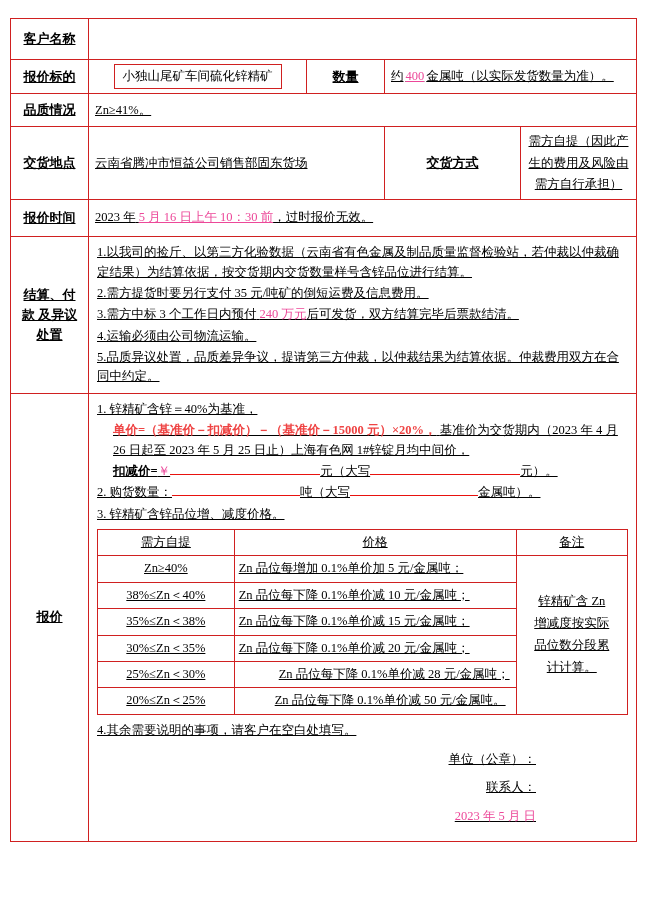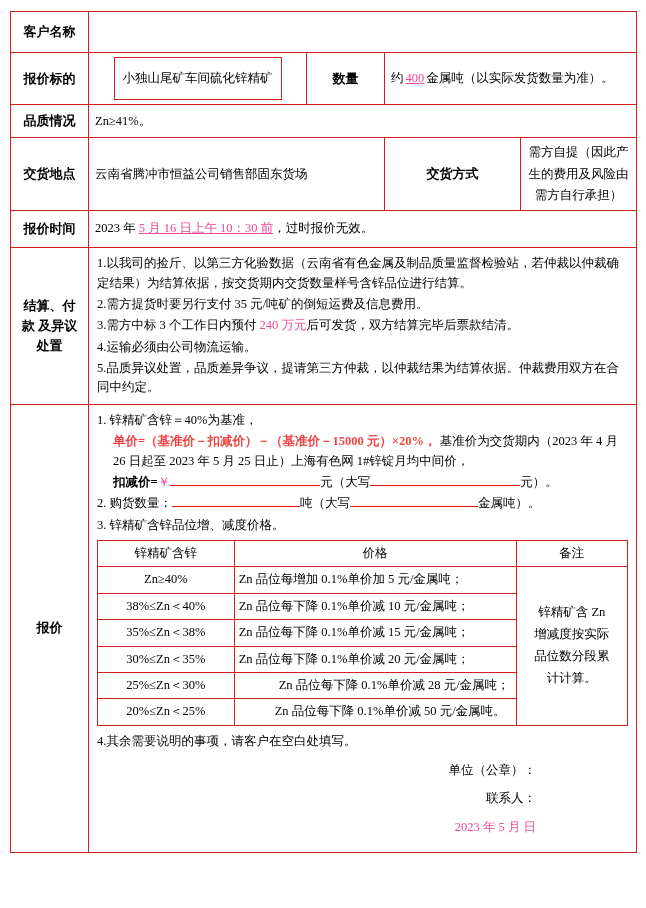--- a/index.html
+++ b/index.html
@@ -7,22 +7,23 @@
     width:646px;
     font-family:"Liberation Serif","DejaVu Serif",serif;
     font-size:13px;
     color:#000;
     -webkit-font-smoothing:antialiased;
   }
   .sheet{width:646px;padding:0;box-sizing:border-box;}
   table.main{
     border-collapse:collapse;
     width:626px;
-    margin:11px 10px 0 10px;
+    margin:18px 10px 0 10px;
     table-layout:fixed;
+    text-decoration:underline;
   }
   table.main > tbody > tr > td{
     border:1px solid #d02020;
     padding:4px 6px;
     vertical-align:middle;
     line-height:1.55;
   }
   .lbl{
     text-align:center;
     font-weight:bold;
@@ -33,21 +34,21 @@
     font-weight:bold;
     line-height:1.7;
   }
   .cell{font-size:12.5px;}
   .red{color:#ec4899;}
   .ul{ text-decoration:underline; }
   .ul-sp{ text-decoration:underline; padding:0 2px;}
   .boxed{
     display:inline-block;
     border:1px solid #d02020;
-    padding:11px 8px;
+    padding:2px 8px;
   }
   .pline{margin:0 0 2px 0;}
   .tight{margin:0;}
   .center{text-align:center;}
   
   table.price{
     border-collapse:collapse;
     width:100%;
     margin:5px 0 6px 0;
     table-layout:fixed;
@@ -154,21 +155,21 @@
           <p class="tight">3. 锌精矿含锌品位增、减度价格。</p>
 
           <table class="price">
             <colgroup>
               <col style="width:130px">
               <col style="width:268px">
               <col style="width:106px">
             </colgroup>
             <tbody>
               <tr>
-                <th>锌精矿含锌</th>
+                <th>需方自提</th>
                 <th>价格</th>
                 <th>备注</th>
               </tr>
               <tr>
                 <td>Zn≥40%</td>
                 <td style="text-align:left;">Zn 品位每增加 0.1%单价加 5 元/金属吨；</td>
                 <td class="note-cell" rowspan="6">锌精矿含 Zn 增减度按实际品位数分段累计计算。</td>
               </tr>
               <tr>
                 <td>38%≤Zn＜40%</td>

